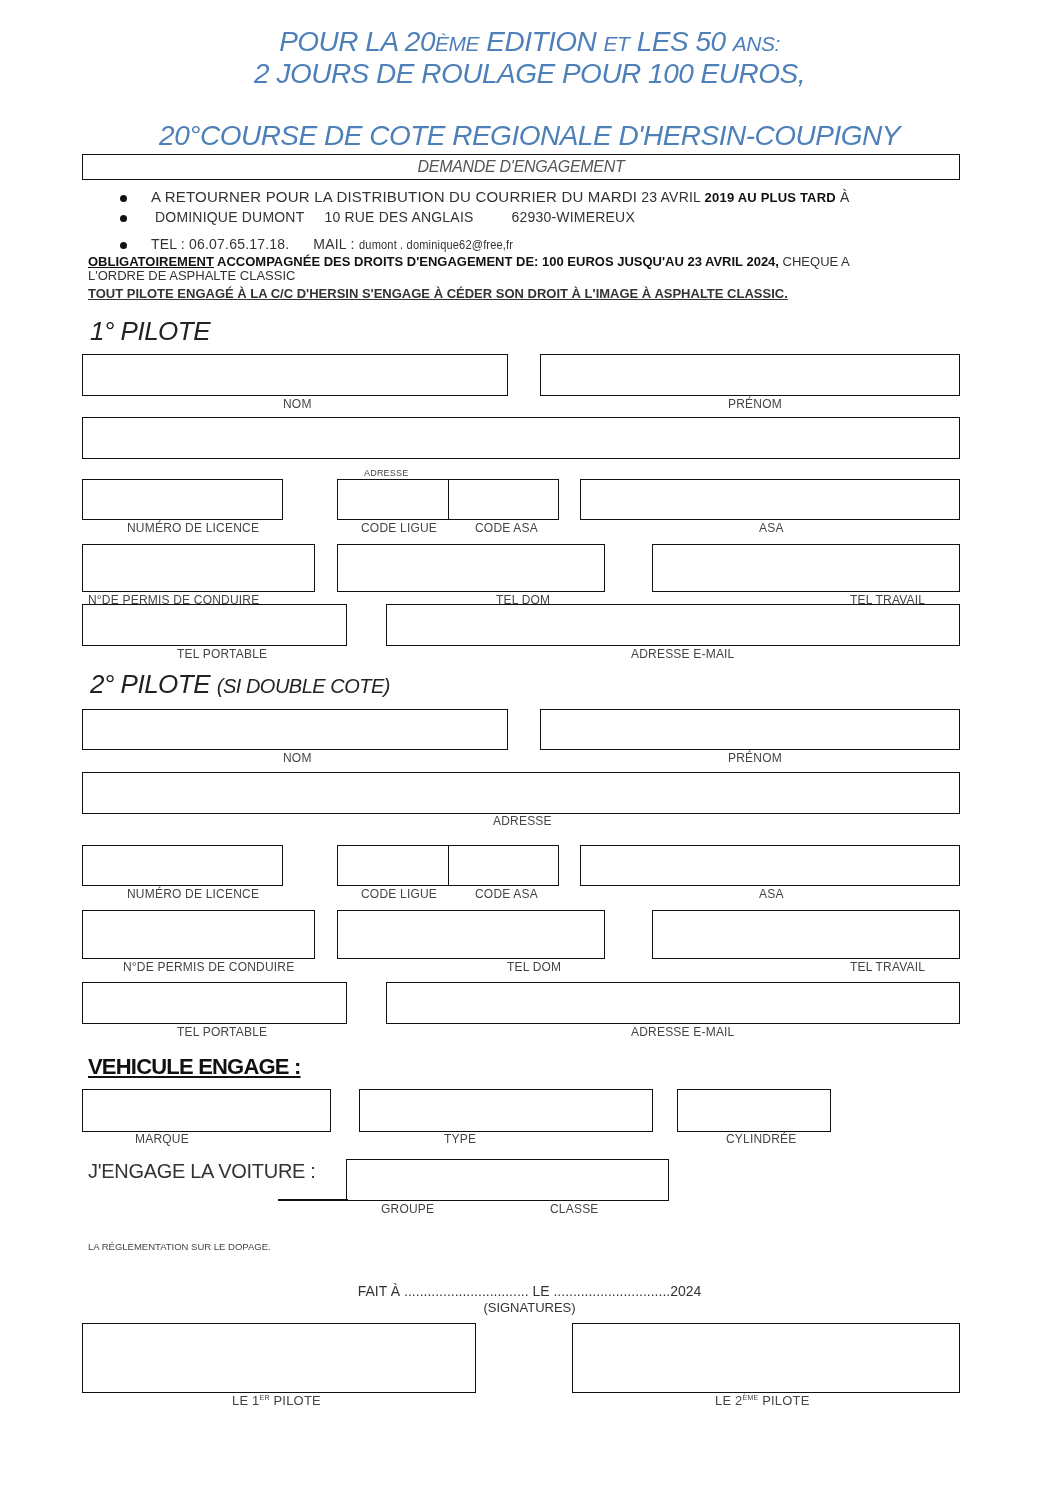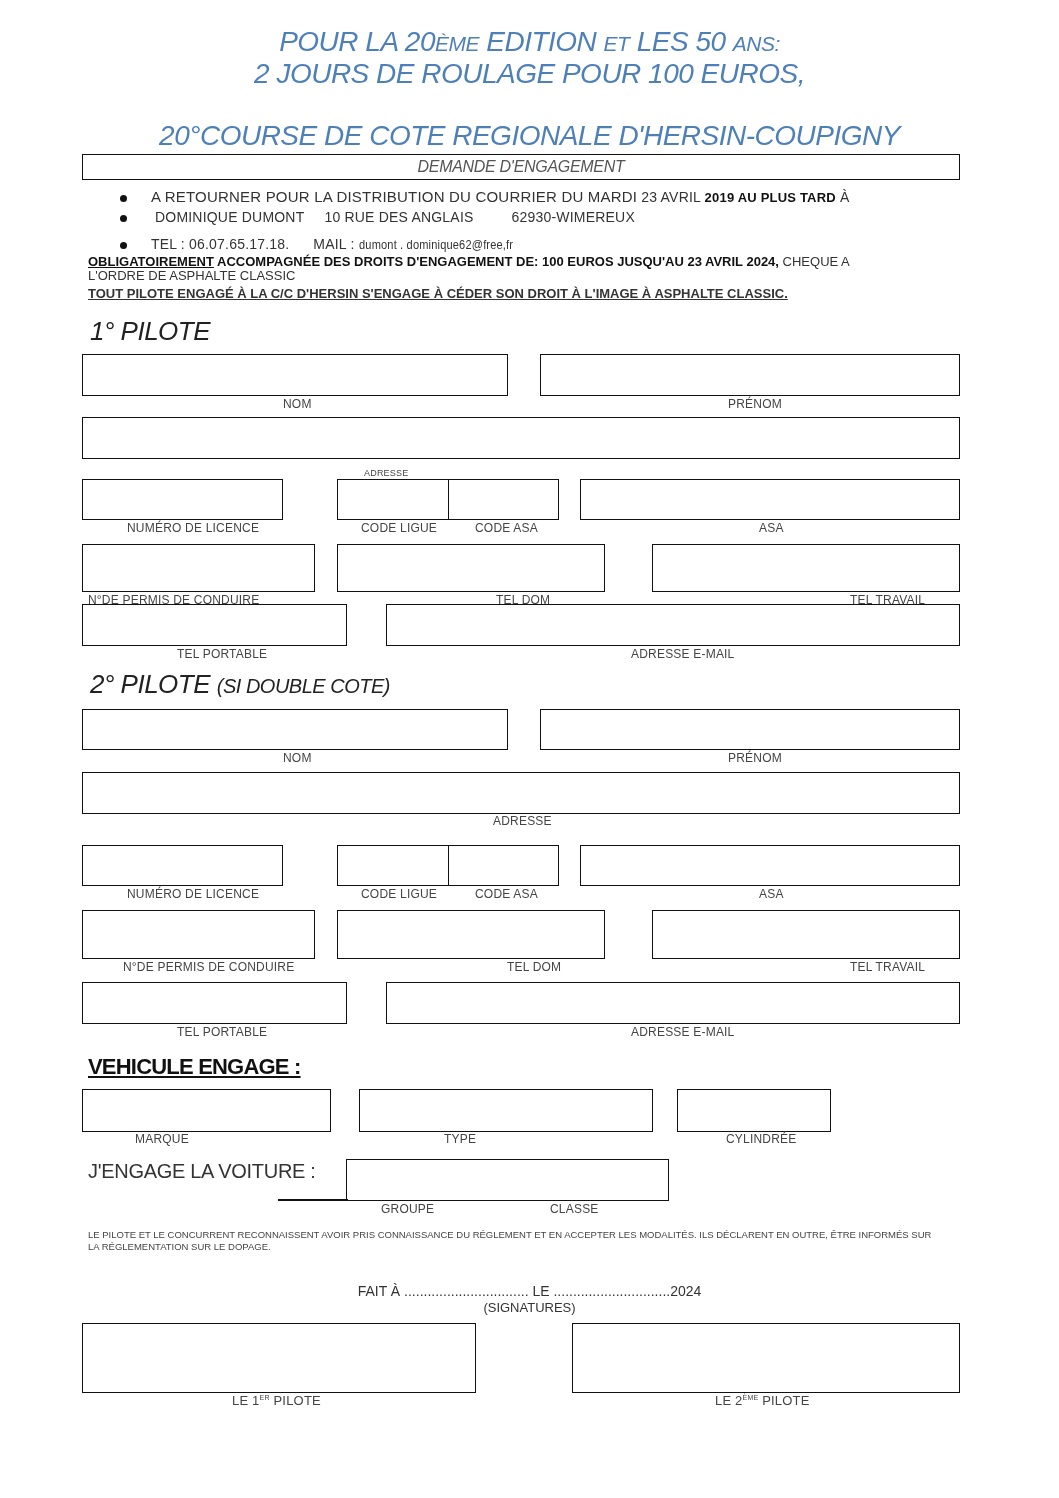--- a/index.html
+++ b/index.html
@@ -129,21 +129,21 @@
 <div class="lbl" style="left:444px;top:1132px;">TYPE</div>
 <div class="lbl" style="left:726px;top:1132px;">CYLINDRÉE</div>
 
 <div class="abs engage">J'ENGAGE LA VOITURE :</div>
 <div class="box" style="left:346px;top:1159px;width:323px;height:42px;"></div>
 <div class="hline" style="left:278px;top:1199px;width:70px;"></div>
 <div class="lbl" style="left:381px;top:1202px;">GROUPE</div>
 <div class="lbl" style="left:550px;top:1202px;">CLASSE</div>
 
 <div class="abs legal">
-  <span>LE PILOTE ET LE CONCURRENT RECONNAISSENT AVOIR PRIS CONNAISSANCE DU RÉGLEMENT ET EN ACCEPTER LES MODALITÉS. ILS DÉCLARENT EN OUTRE, ÊTRE INFORMÉS SUR</span><br>
+  <br>
   <span>LA RÉGLEMENTATION SUR LE DOPAGE.</span>
 </div>
 
 <div class="abs fait">FAIT À ................................ LE ..............................2024</div>
 <div class="abs sig">(SIGNATURES)</div>
 
 <div class="box" style="left:82px;top:1323px;width:394px;height:70px;"></div>
 <div class="box" style="left:572px;top:1323px;width:388px;height:70px;"></div>
 <div class="lbl" style="left:232px;top:1393px;font-size:13px;">
   <span>LE 1</span><sup style="font-size:7px;">ER</sup><span> PILOTE</span>

